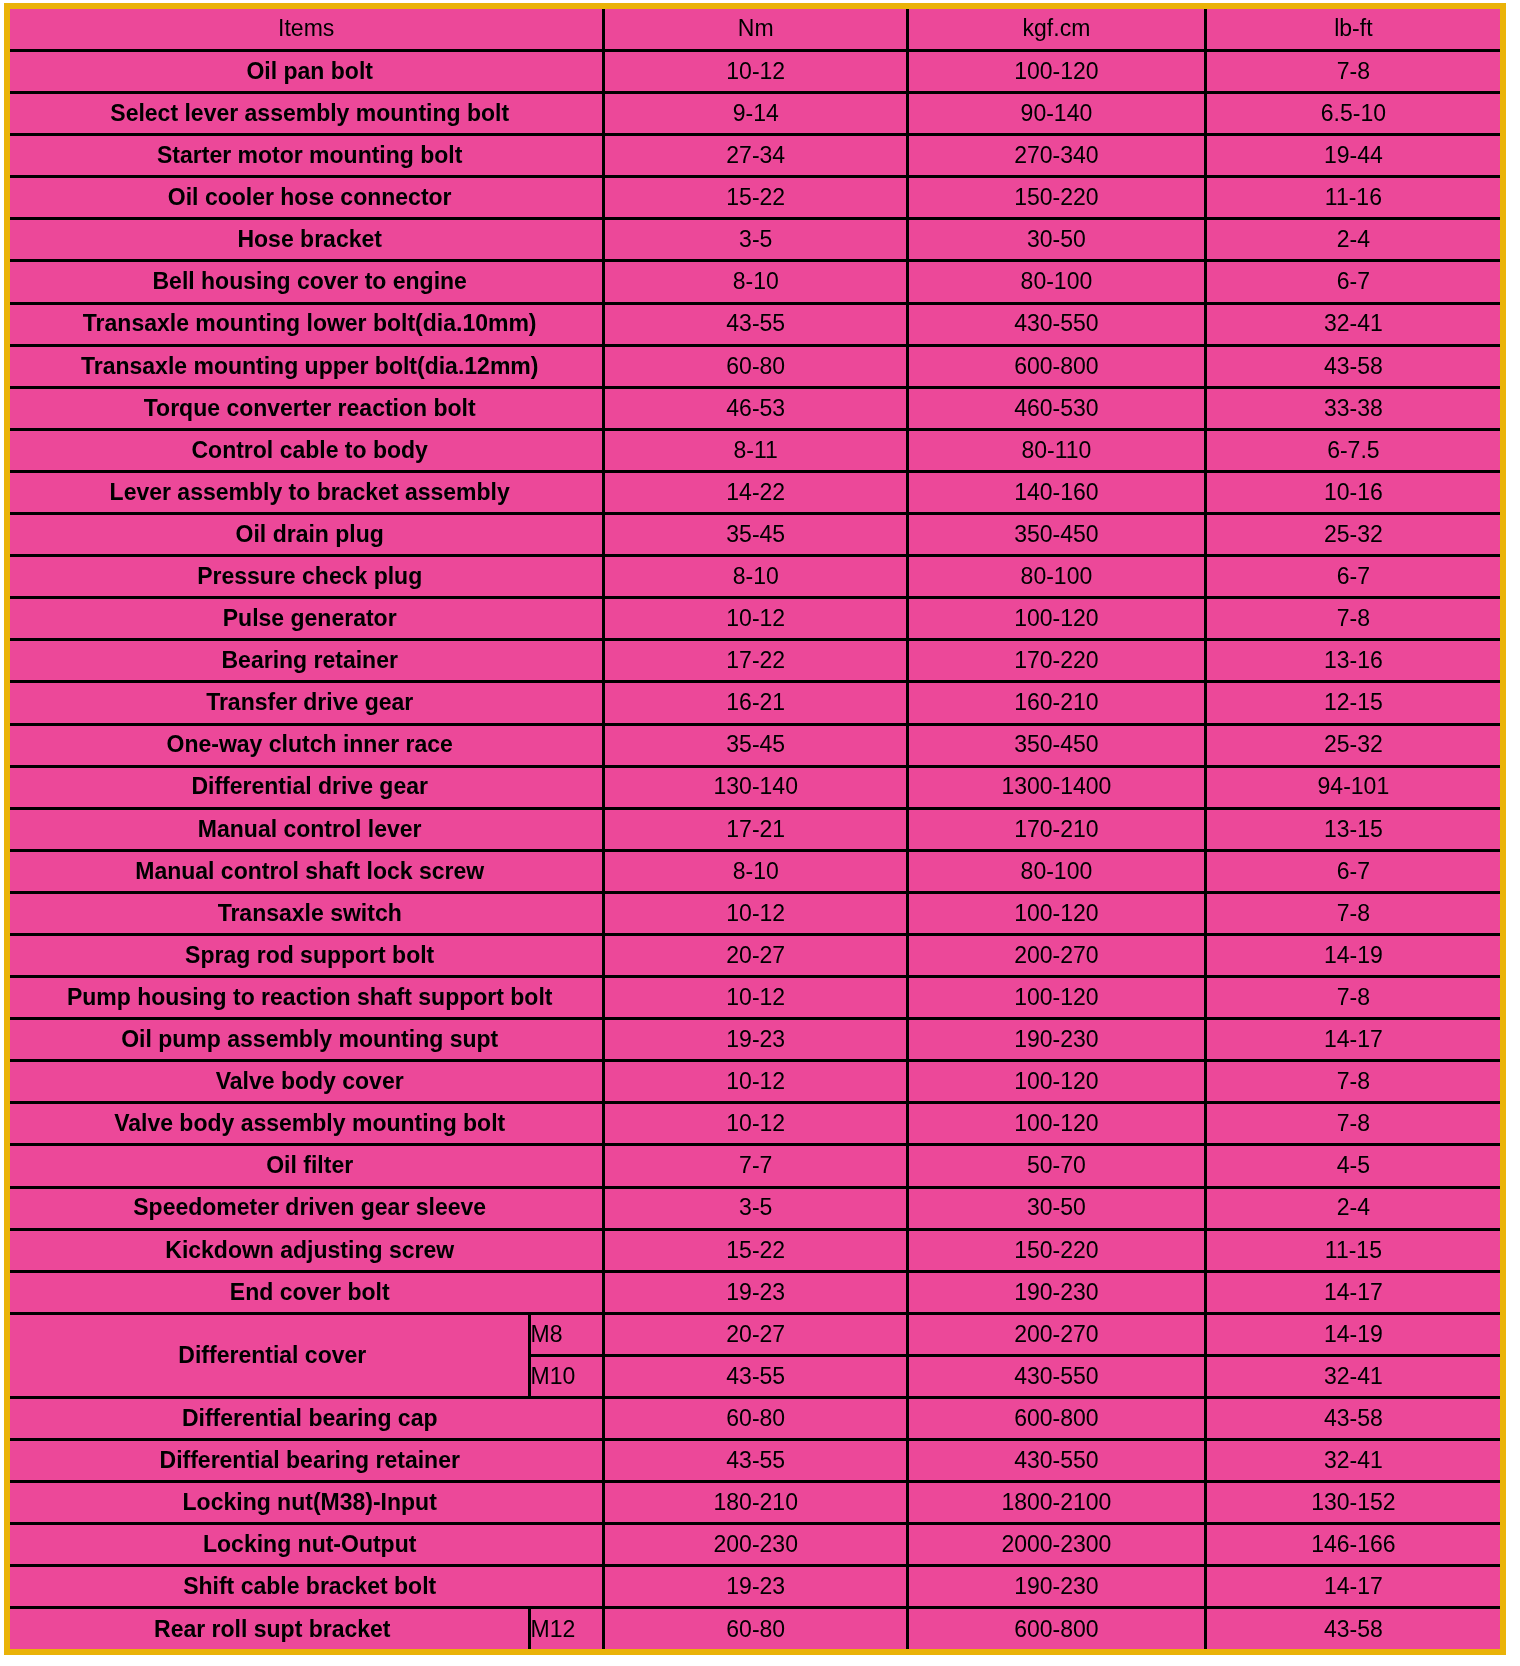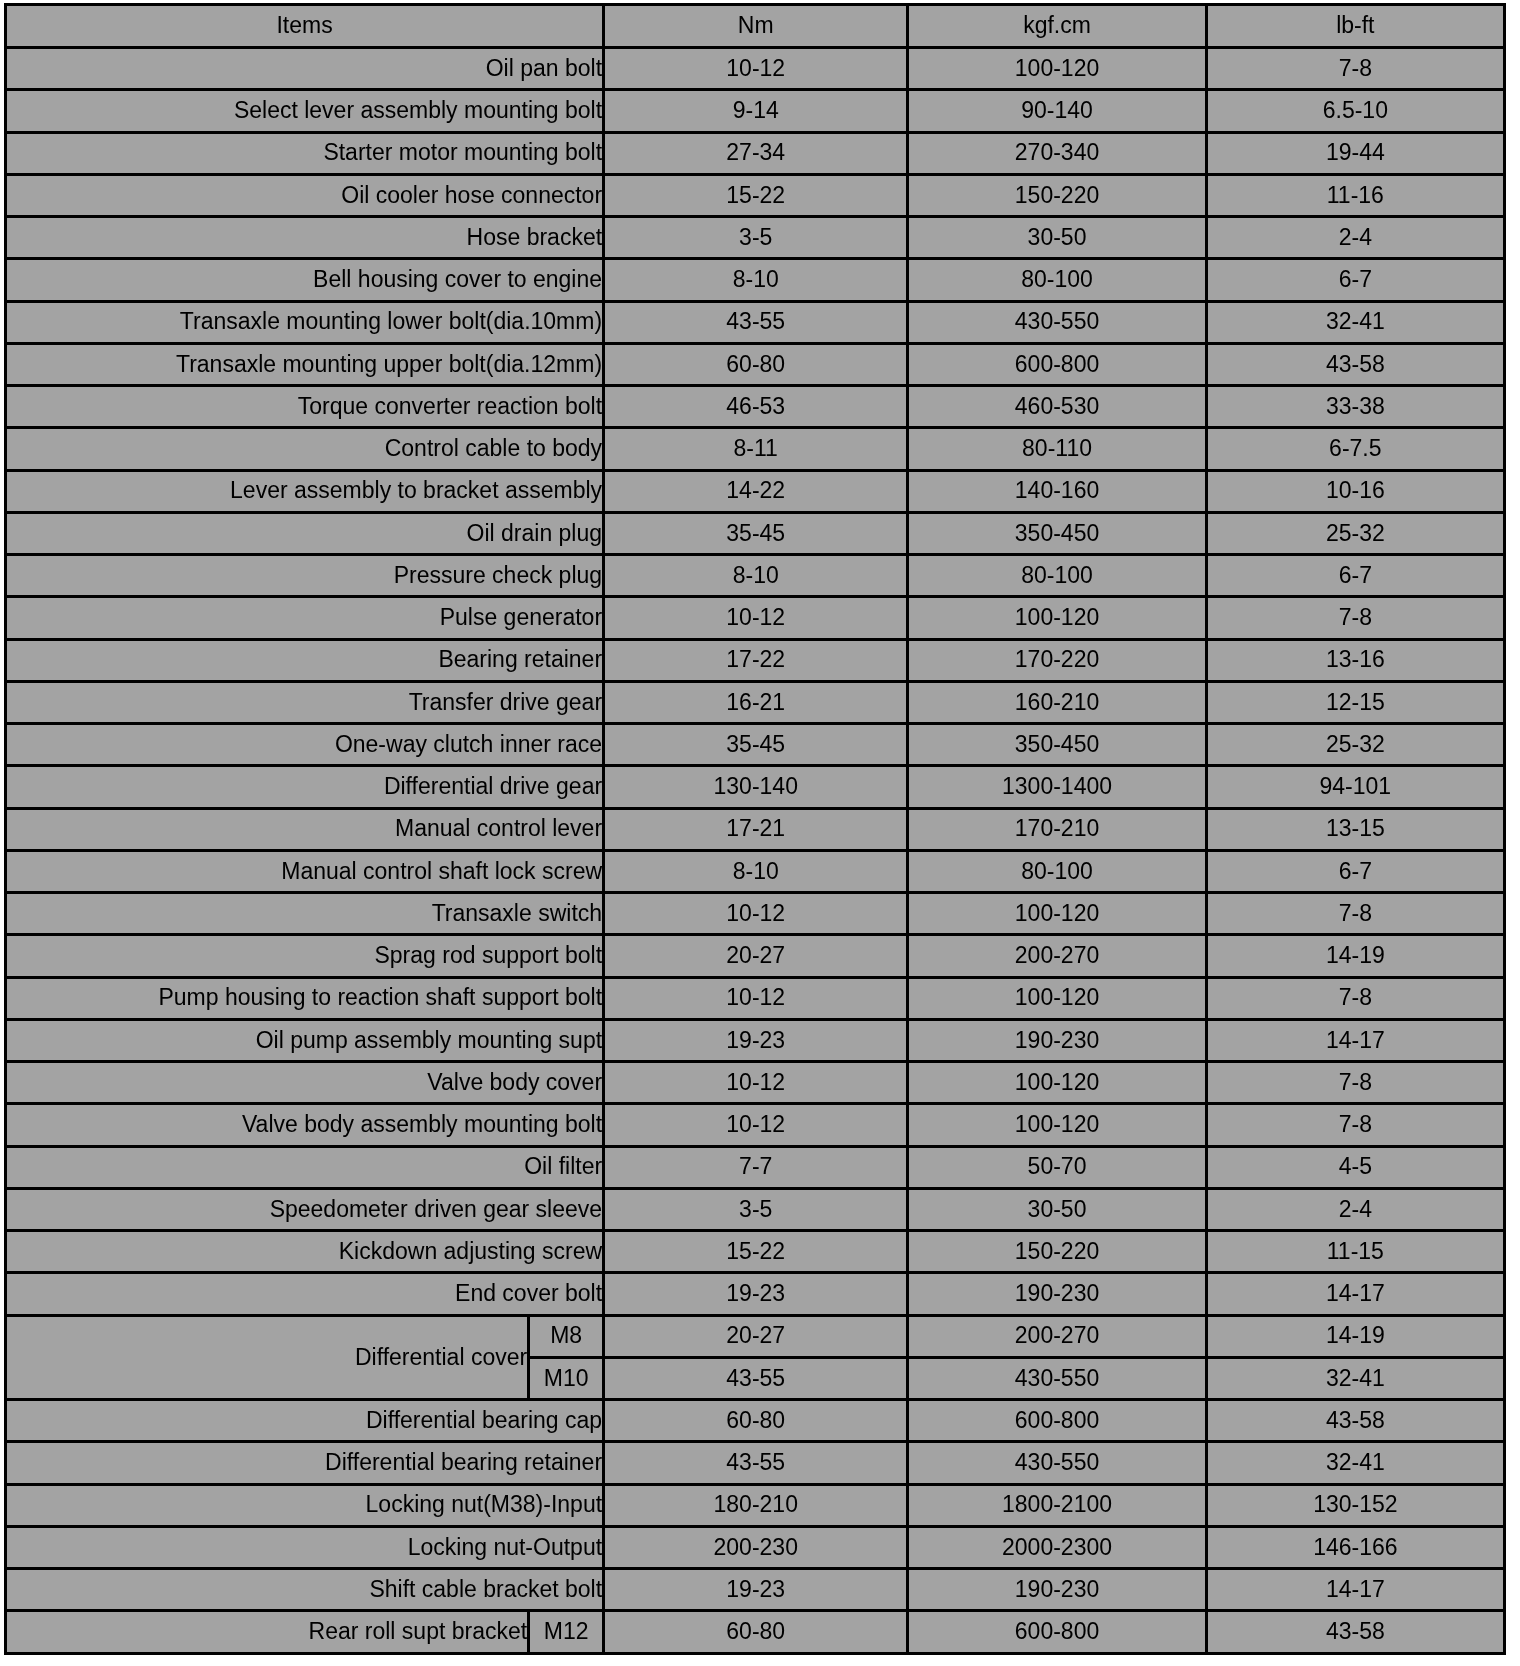--- a/index.html
+++ b/index.html
@@ -11,22 +11,22 @@
     width: 1520px;
     height: 1666px;
     box-sizing: border-box;
   }
   table.torque-table {
     border-collapse: collapse;
     table-layout: fixed;
     width: 1502px;
     height: 1652px;
     margin: 3px 0 0 4px;
-    border: 3px solid #eab308;
-    background: #a3a3a3;
+    border: 6px solid #eab308;
+    background: #ec4899;
   }
   th, td {
     border: 3px solid #000000;
     font-family: "Liberation Sans", "DejaVu Sans", sans-serif;
     font-size: 23px;
     line-height: 1.1;
     color: #000000;
     vertical-align: middle;
     overflow: hidden;
     white-space: nowrap;
@@ -34,25 +34,25 @@
   }
   thead th {
     font-weight: normal;
     text-align: center;
     height: 40px;
   }
   tbody td {
     height: 38px;
   }
   td.item-cell {
-    text-align: right;
+    text-align: center;
     padding-left: 7px;
+    font-weight: bold;
   }
   td.size-cell {
-    text-align: center;
   }
   td.value-cell {
     text-align: center;
   }
 </style>
 </head>
 <body>
 
 <table class="torque-table">
   <colgroup>

